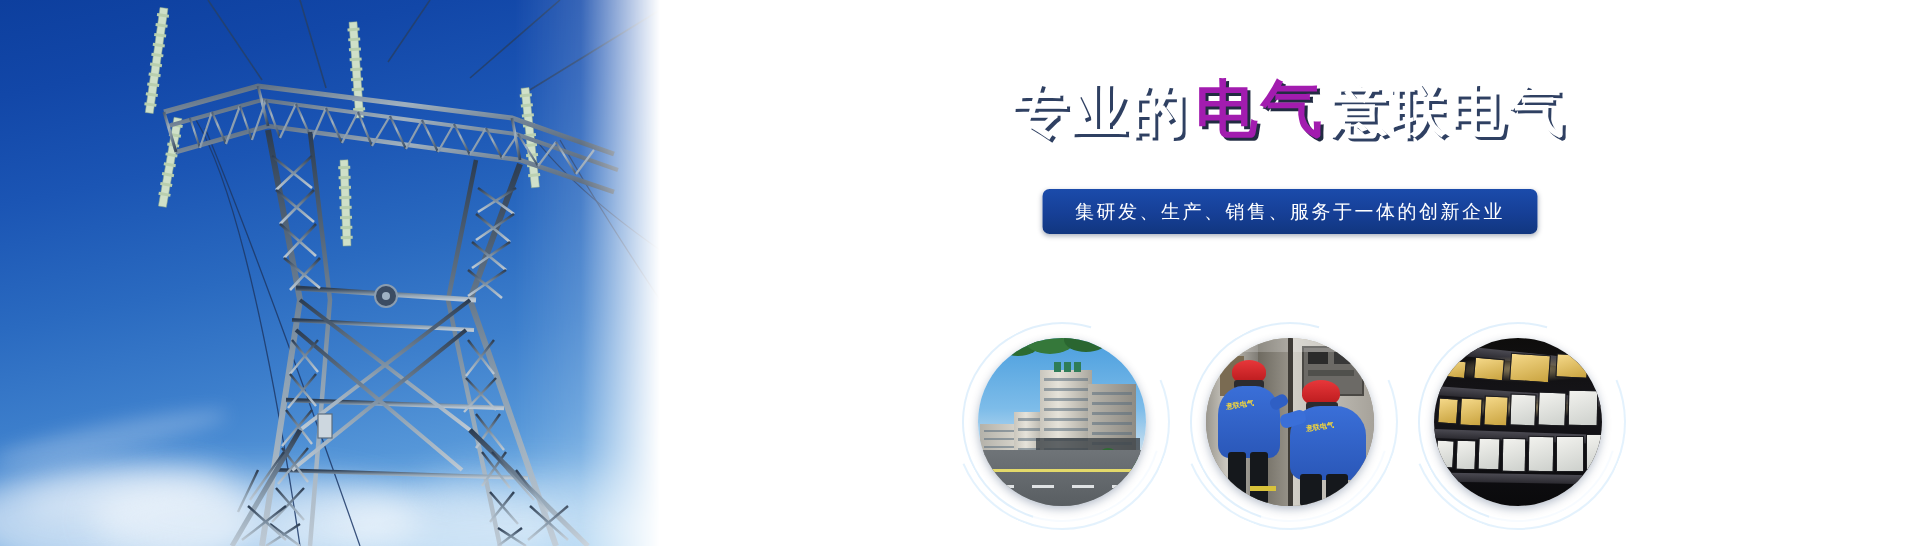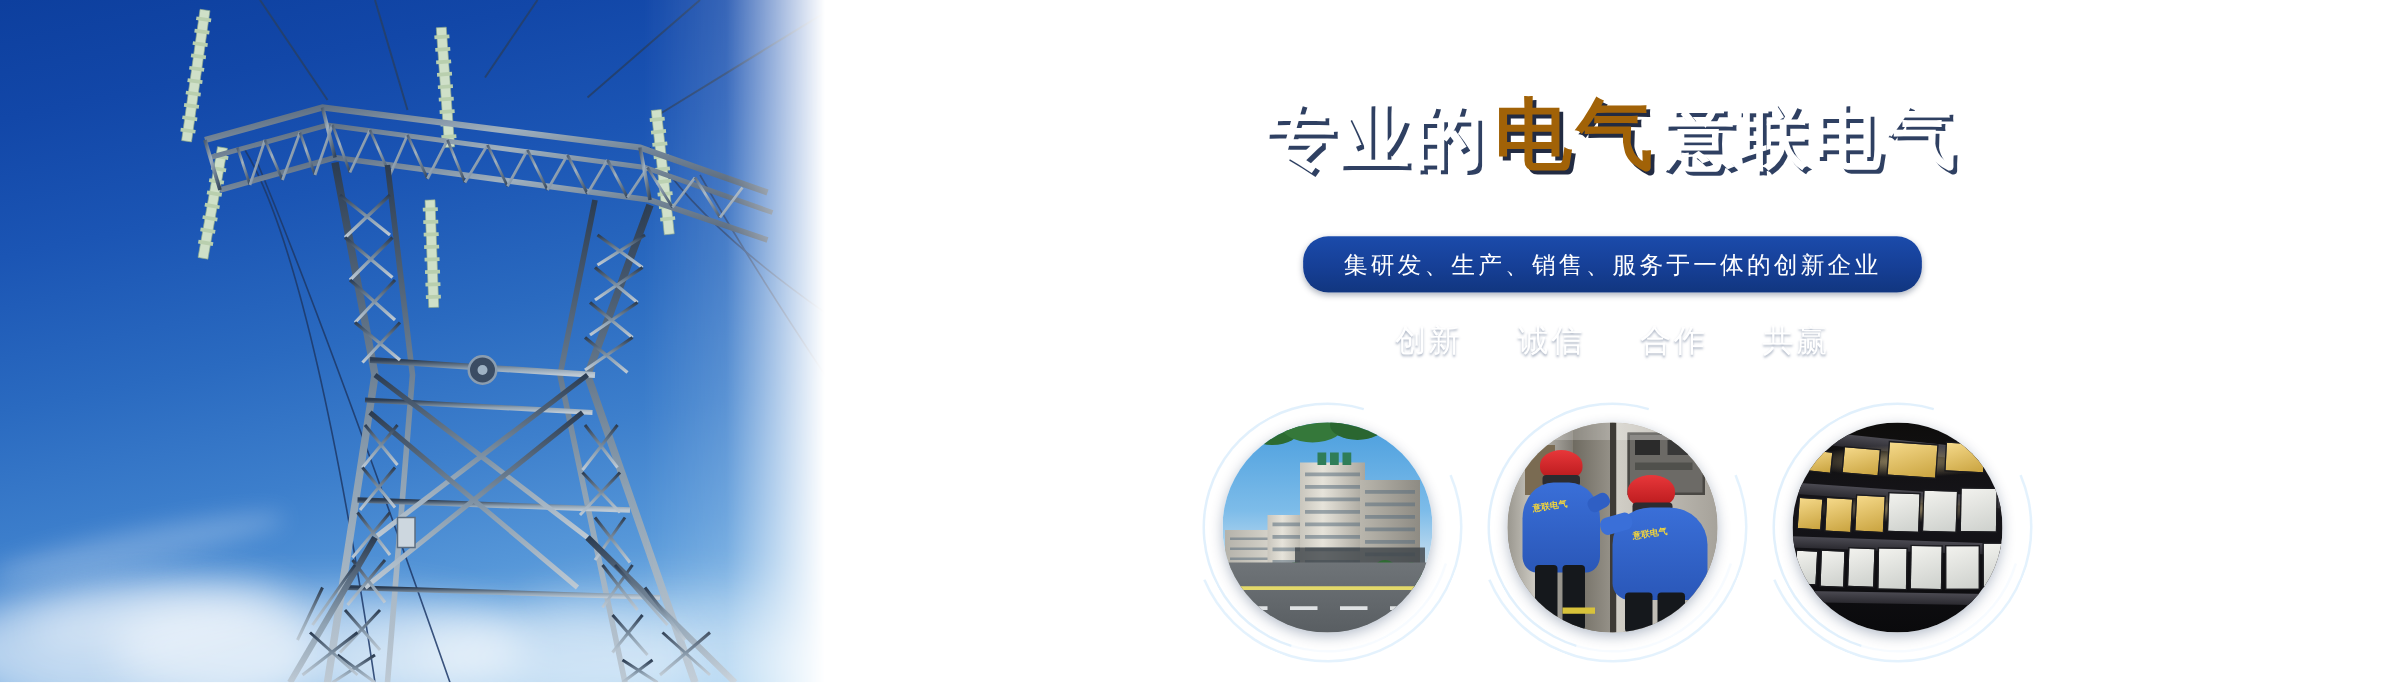--- a/index.html
+++ b/index.html
@@ -59,29 +59,29 @@
   #headline{
     position:absolute;left:0;right:0;top:78px;text-align:center;
     font-size:56px;line-height:1;font-weight:700;letter-spacing:3px;
     white-space:nowrap;
   }
   #headline .w{
     color:#ffffff;
     text-shadow:3px 3px 0 rgba(10,30,70,.85);
   }
   #headline .r{
-    color:#a16207;
+    color:#a21caf;
     font-size:62px;
     text-shadow:3px 3px 0 rgba(10,20,45,.9);
     padding:0 6px;
   }
 
   #pill{
     position:absolute;left:50%;transform:translateX(-50%);
-    top:189px;width:495px;height:45px;border-radius:20px;
+    top:189px;width:495px;height:45px;border-radius:7px;
     background:linear-gradient(180deg,#1b4bab 0%,#163f96 55%,#11367f 100%);
     box-shadow:0 2px 5px rgba(8,25,60,.35);
     display:flex;align-items:center;justify-content:center;
   }
   #pill span{
     color:#ffffff;font-size:19px;letter-spacing:2.5px;white-space:nowrap;
   }
 
   #values{
     position:absolute;left:0;right:0;top:256px;text-align:center;
@@ -389,23 +389,20 @@
   <div id="content">
 
     <div id="headline">
       <span class="w">专业的</span><span class="r">电气</span><span class="w">意联电气</span>
     </div>
 
     <div id="pill">
       <span>集研发、生产、销售、服务于一体的创新企业</span>
     </div>
 
-    <div id="values">
-      <span>创新</span><span>诚信</span><span>合作</span><span>共赢</span>
-    </div>
 
     <div id="circles">
 
       <div class="circle-wrap">
         <div class="ring"></div>
         <div class="ring2"></div>
         <div class="photo-circle">
           <div class="bld-sky"></div>
 
           <div class="bld" style="left:2px;top:86px;width:40px;height:52px;background:linear-gradient(90deg,#b4b2aa,#d9d6cd);"></div>

